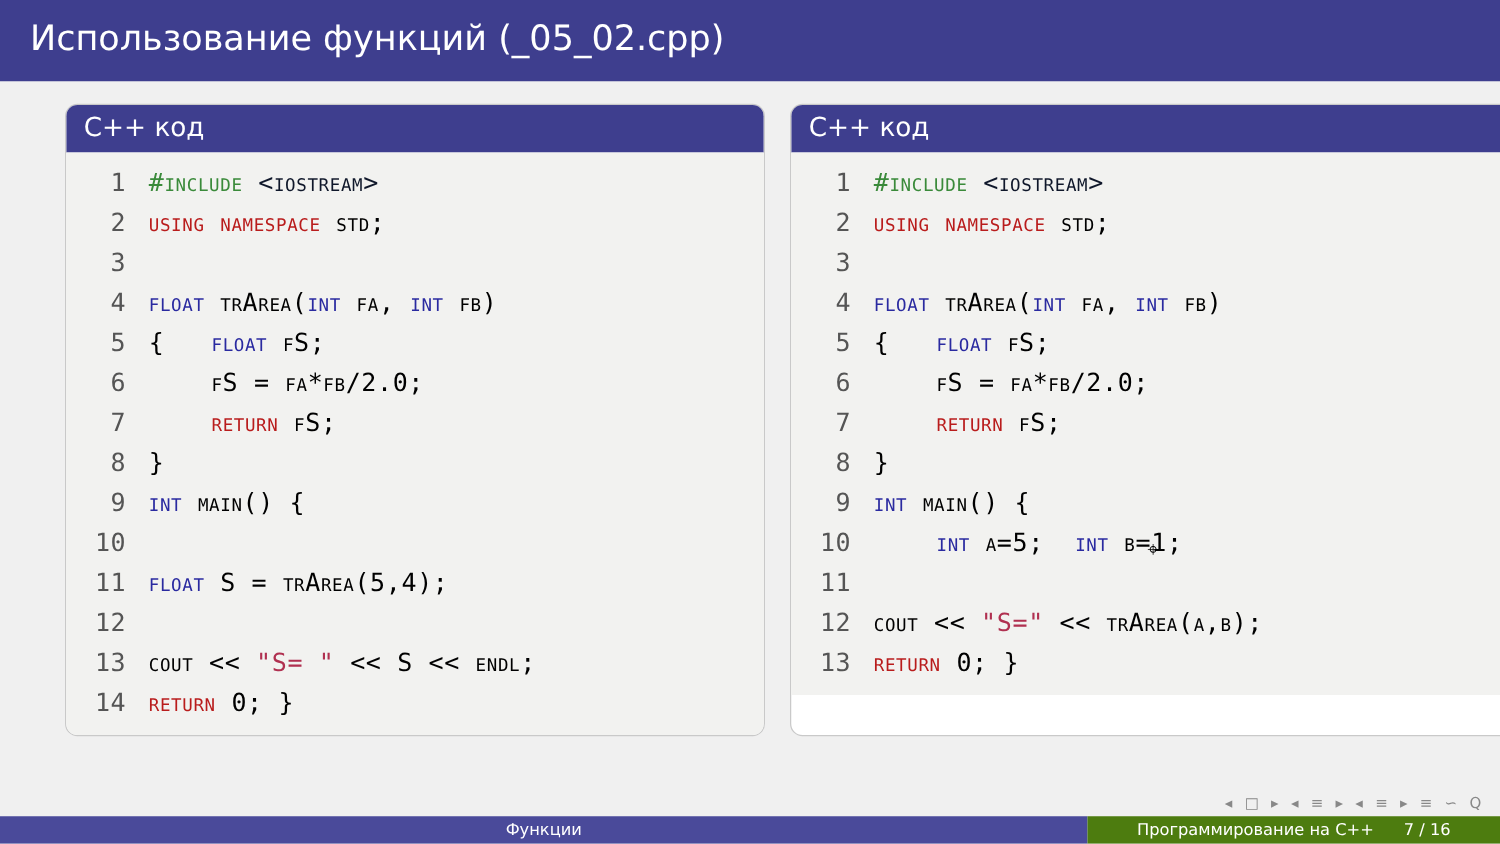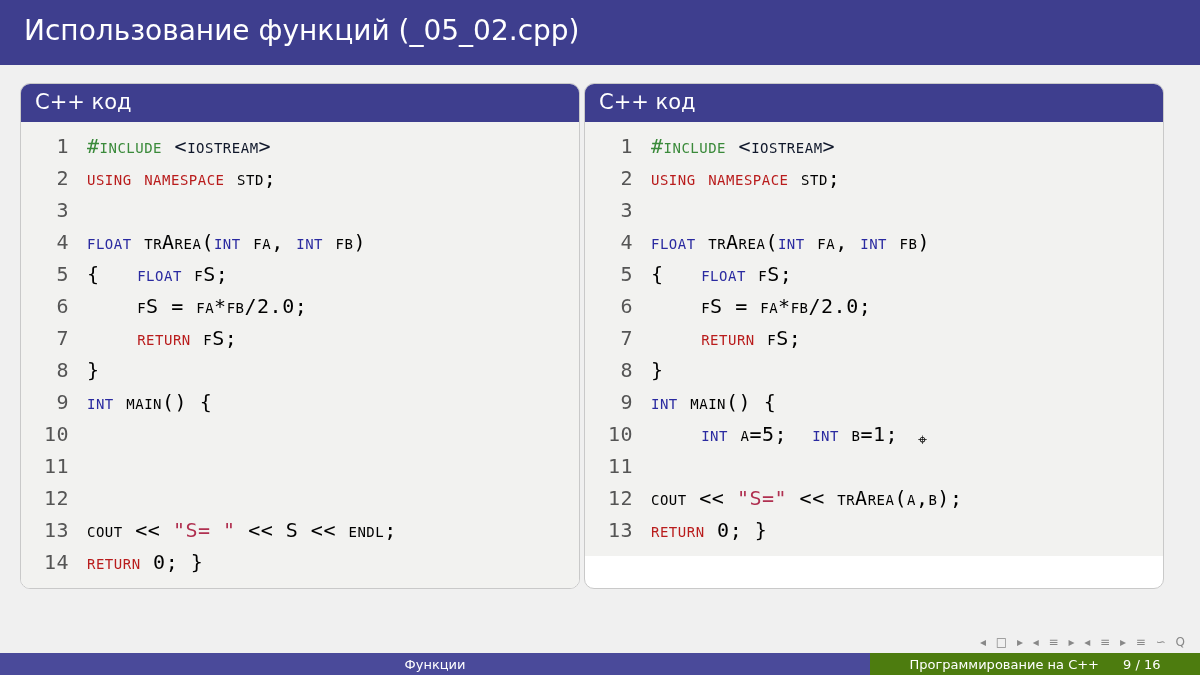--- a/index.html
+++ b/index.html
@@ -14,22 +14,23 @@
   .slide-header {
     background: #3e3e8e;
     color: #fff;
     padding: 14px 24px 18px 24px;
     font-size: 28px;
     font-weight: normal;
     font-family: "DejaVu Sans", Arial, sans-serif;
   }
   .content {
     display: flex;
-    gap: 4px;
+    gap: 20px;
     padding: 18px 8px 0 20px;
+    margin-left: 32px;
   }
   .panel {
     border: 1px solid #c9c9c9;
     border-radius: 10px;
     overflow: hidden;
     background: #fff;
     flex: 0 0 auto;
   }
   .panel.left { width: 560px; }
   .panel.right { width: 580px; }
@@ -149,20 +150,21 @@
         <div class="line">
           <span class="ln">9</span>
           <span class="codecontent"><span class="ty">int</span><span class="txt"> main() {</span></span>
         </div>
         <div class="line">
           <span class="ln">10</span>
           <span class="codecontent"><span class="txt"></span></span>
         </div>
         <div class="line">
           <span class="ln">11</span>
+          <span class="codecontent"><span class="ty">float</span><span class="txt"> S = trArea(5,4);</span></span>
         </div>
         <div class="line">
           <span class="ln">12</span>
           <span class="codecontent"><span class="txt"></span></span>
         </div>
         <div class="line">
           <span class="ln">13</span>
           <span class="codecontent"><span class="txt">cout &lt;&lt; </span><span class="str">"S= "</span><span class="txt"> &lt;&lt; S &lt;&lt; endl;</span></span>
         </div>
         <div class="line">
@@ -234,15 +236,15 @@
 
 <div class="navsym">◂ □ ▸ ◂ ≡ ▸ ◂ ≡ ▸ ≡  ∽ Q</div>
 
 <div class="cursor" style="left:918px; top:430px;">⌖</div>
 
 <div class="footer">
   <div class="f2">Функции</div>
   <div class="f3">
     <span>Программирование на C++</span>
     <span style="width:24px"></span>
-    <span>9 / 16</span>
+    <span>7 / 16</span>
   </div>
 </div>
 
 </body></html>

